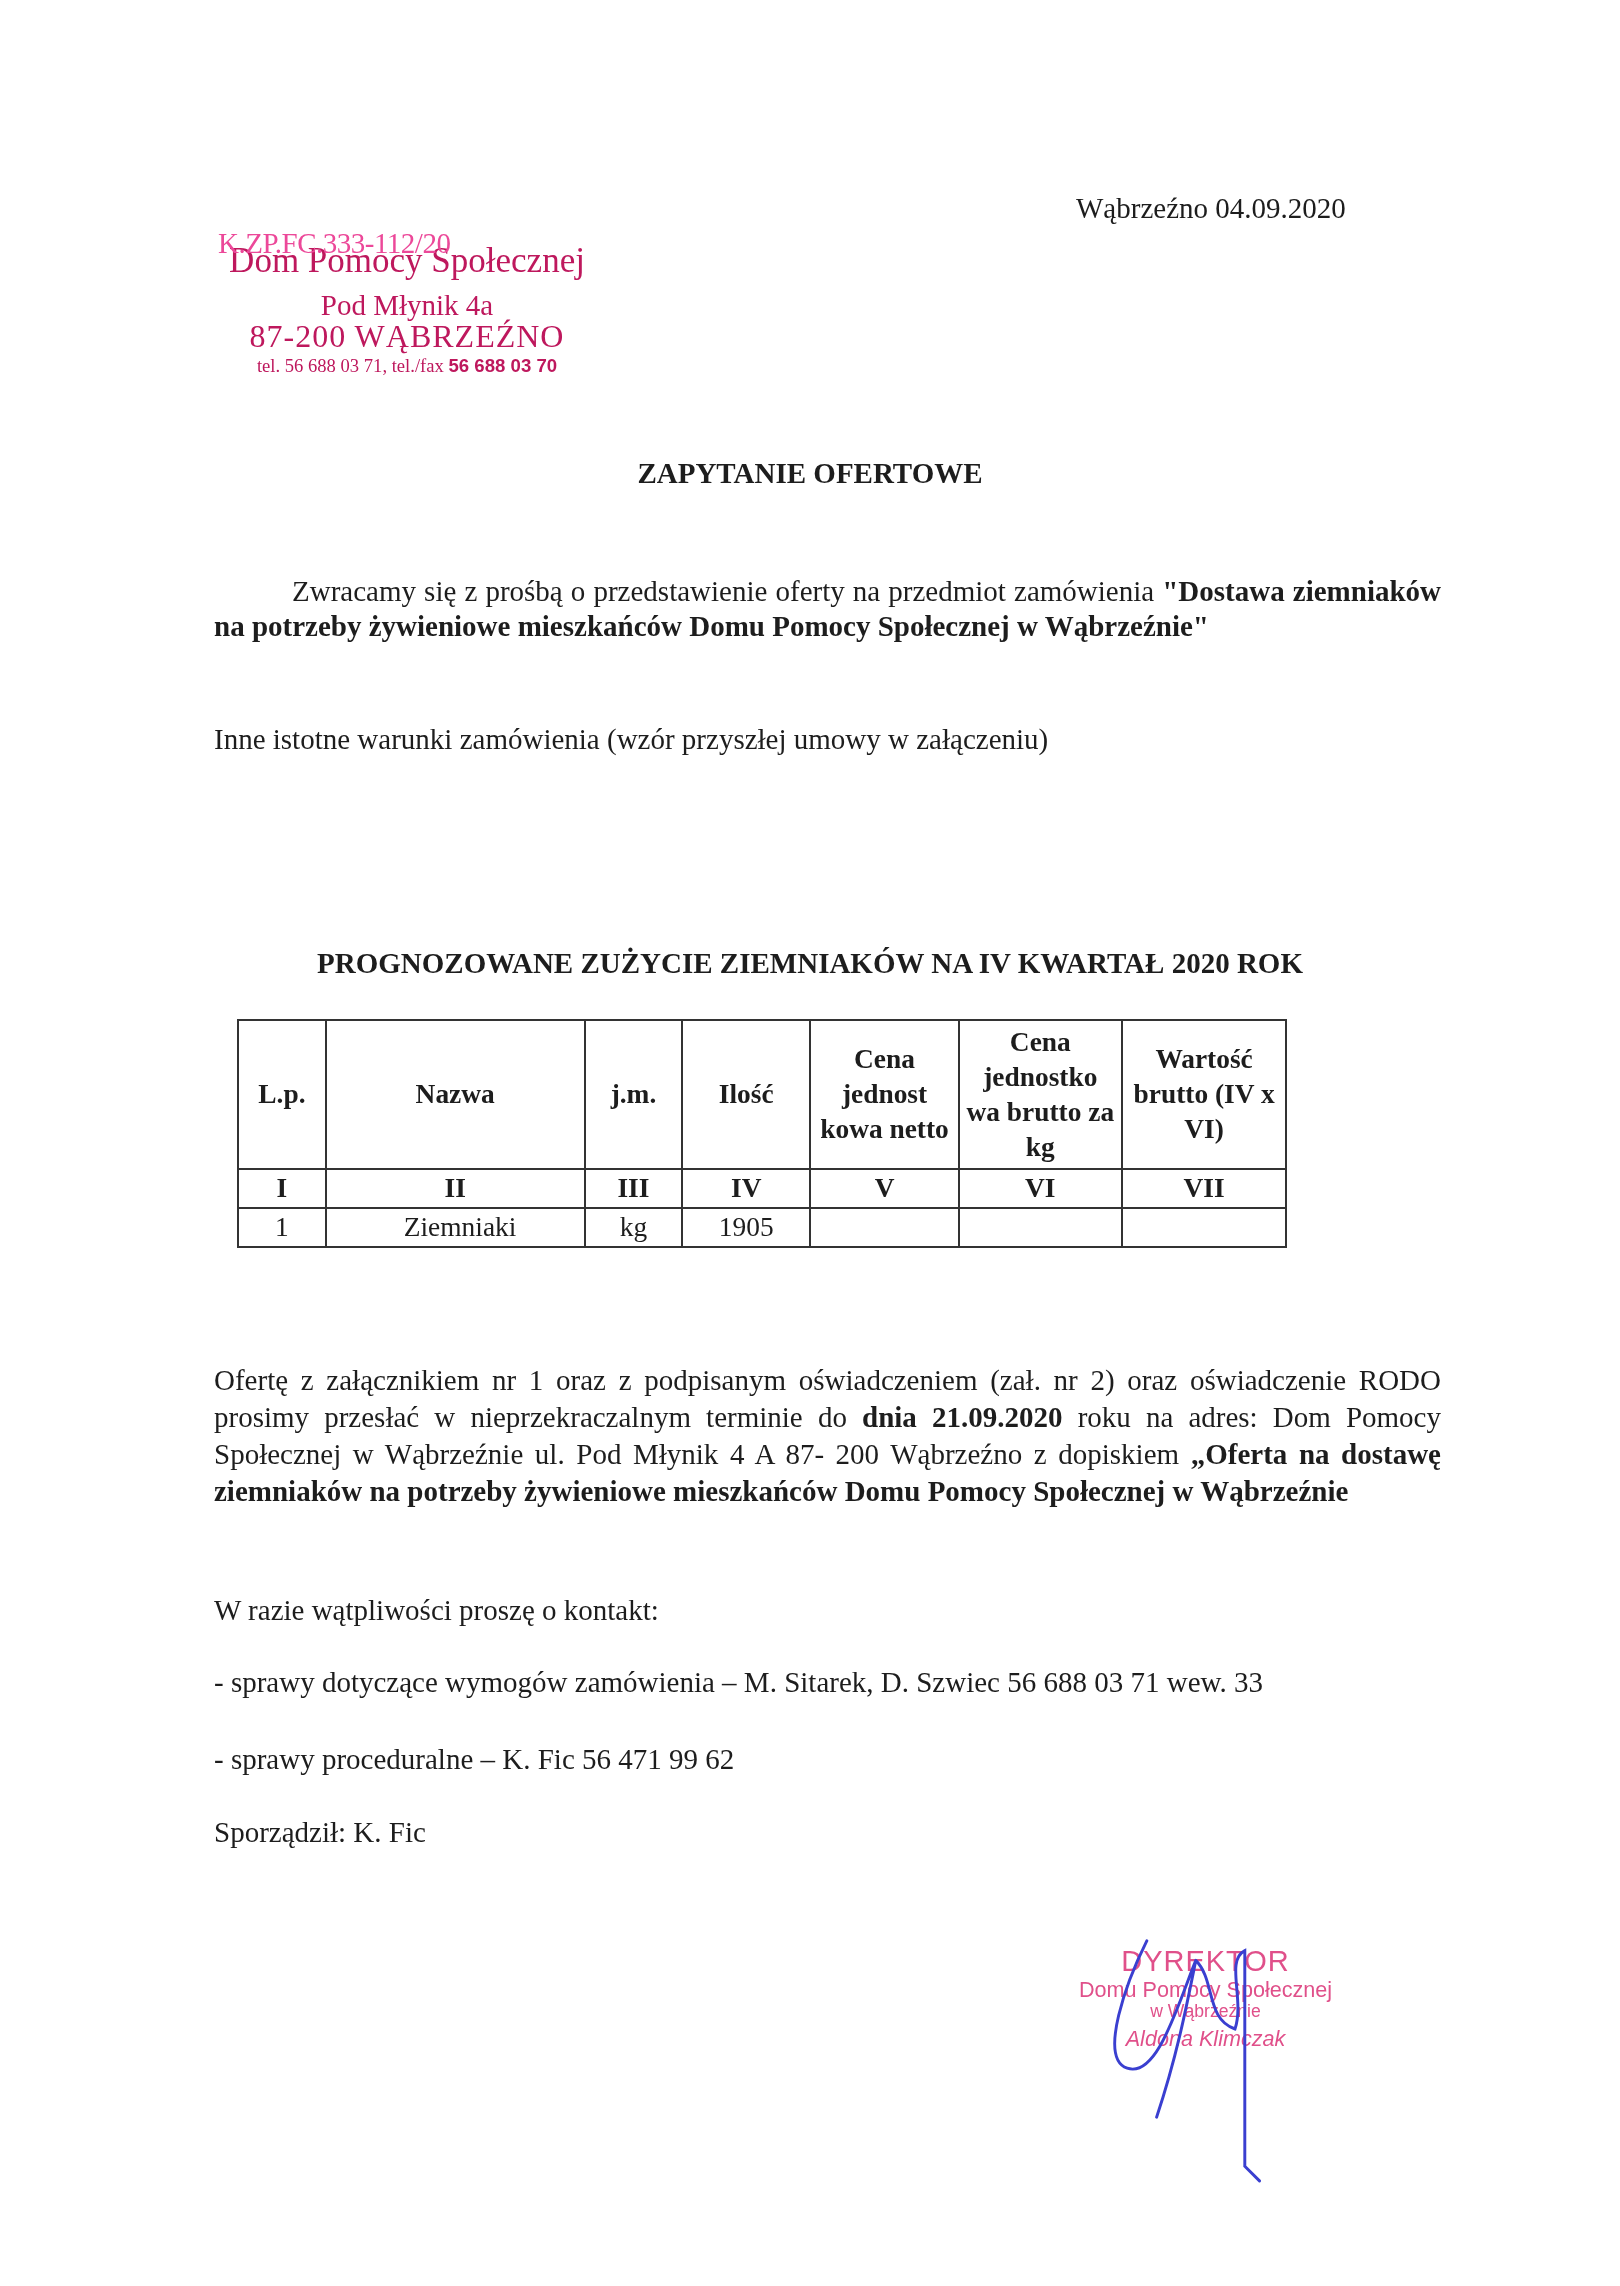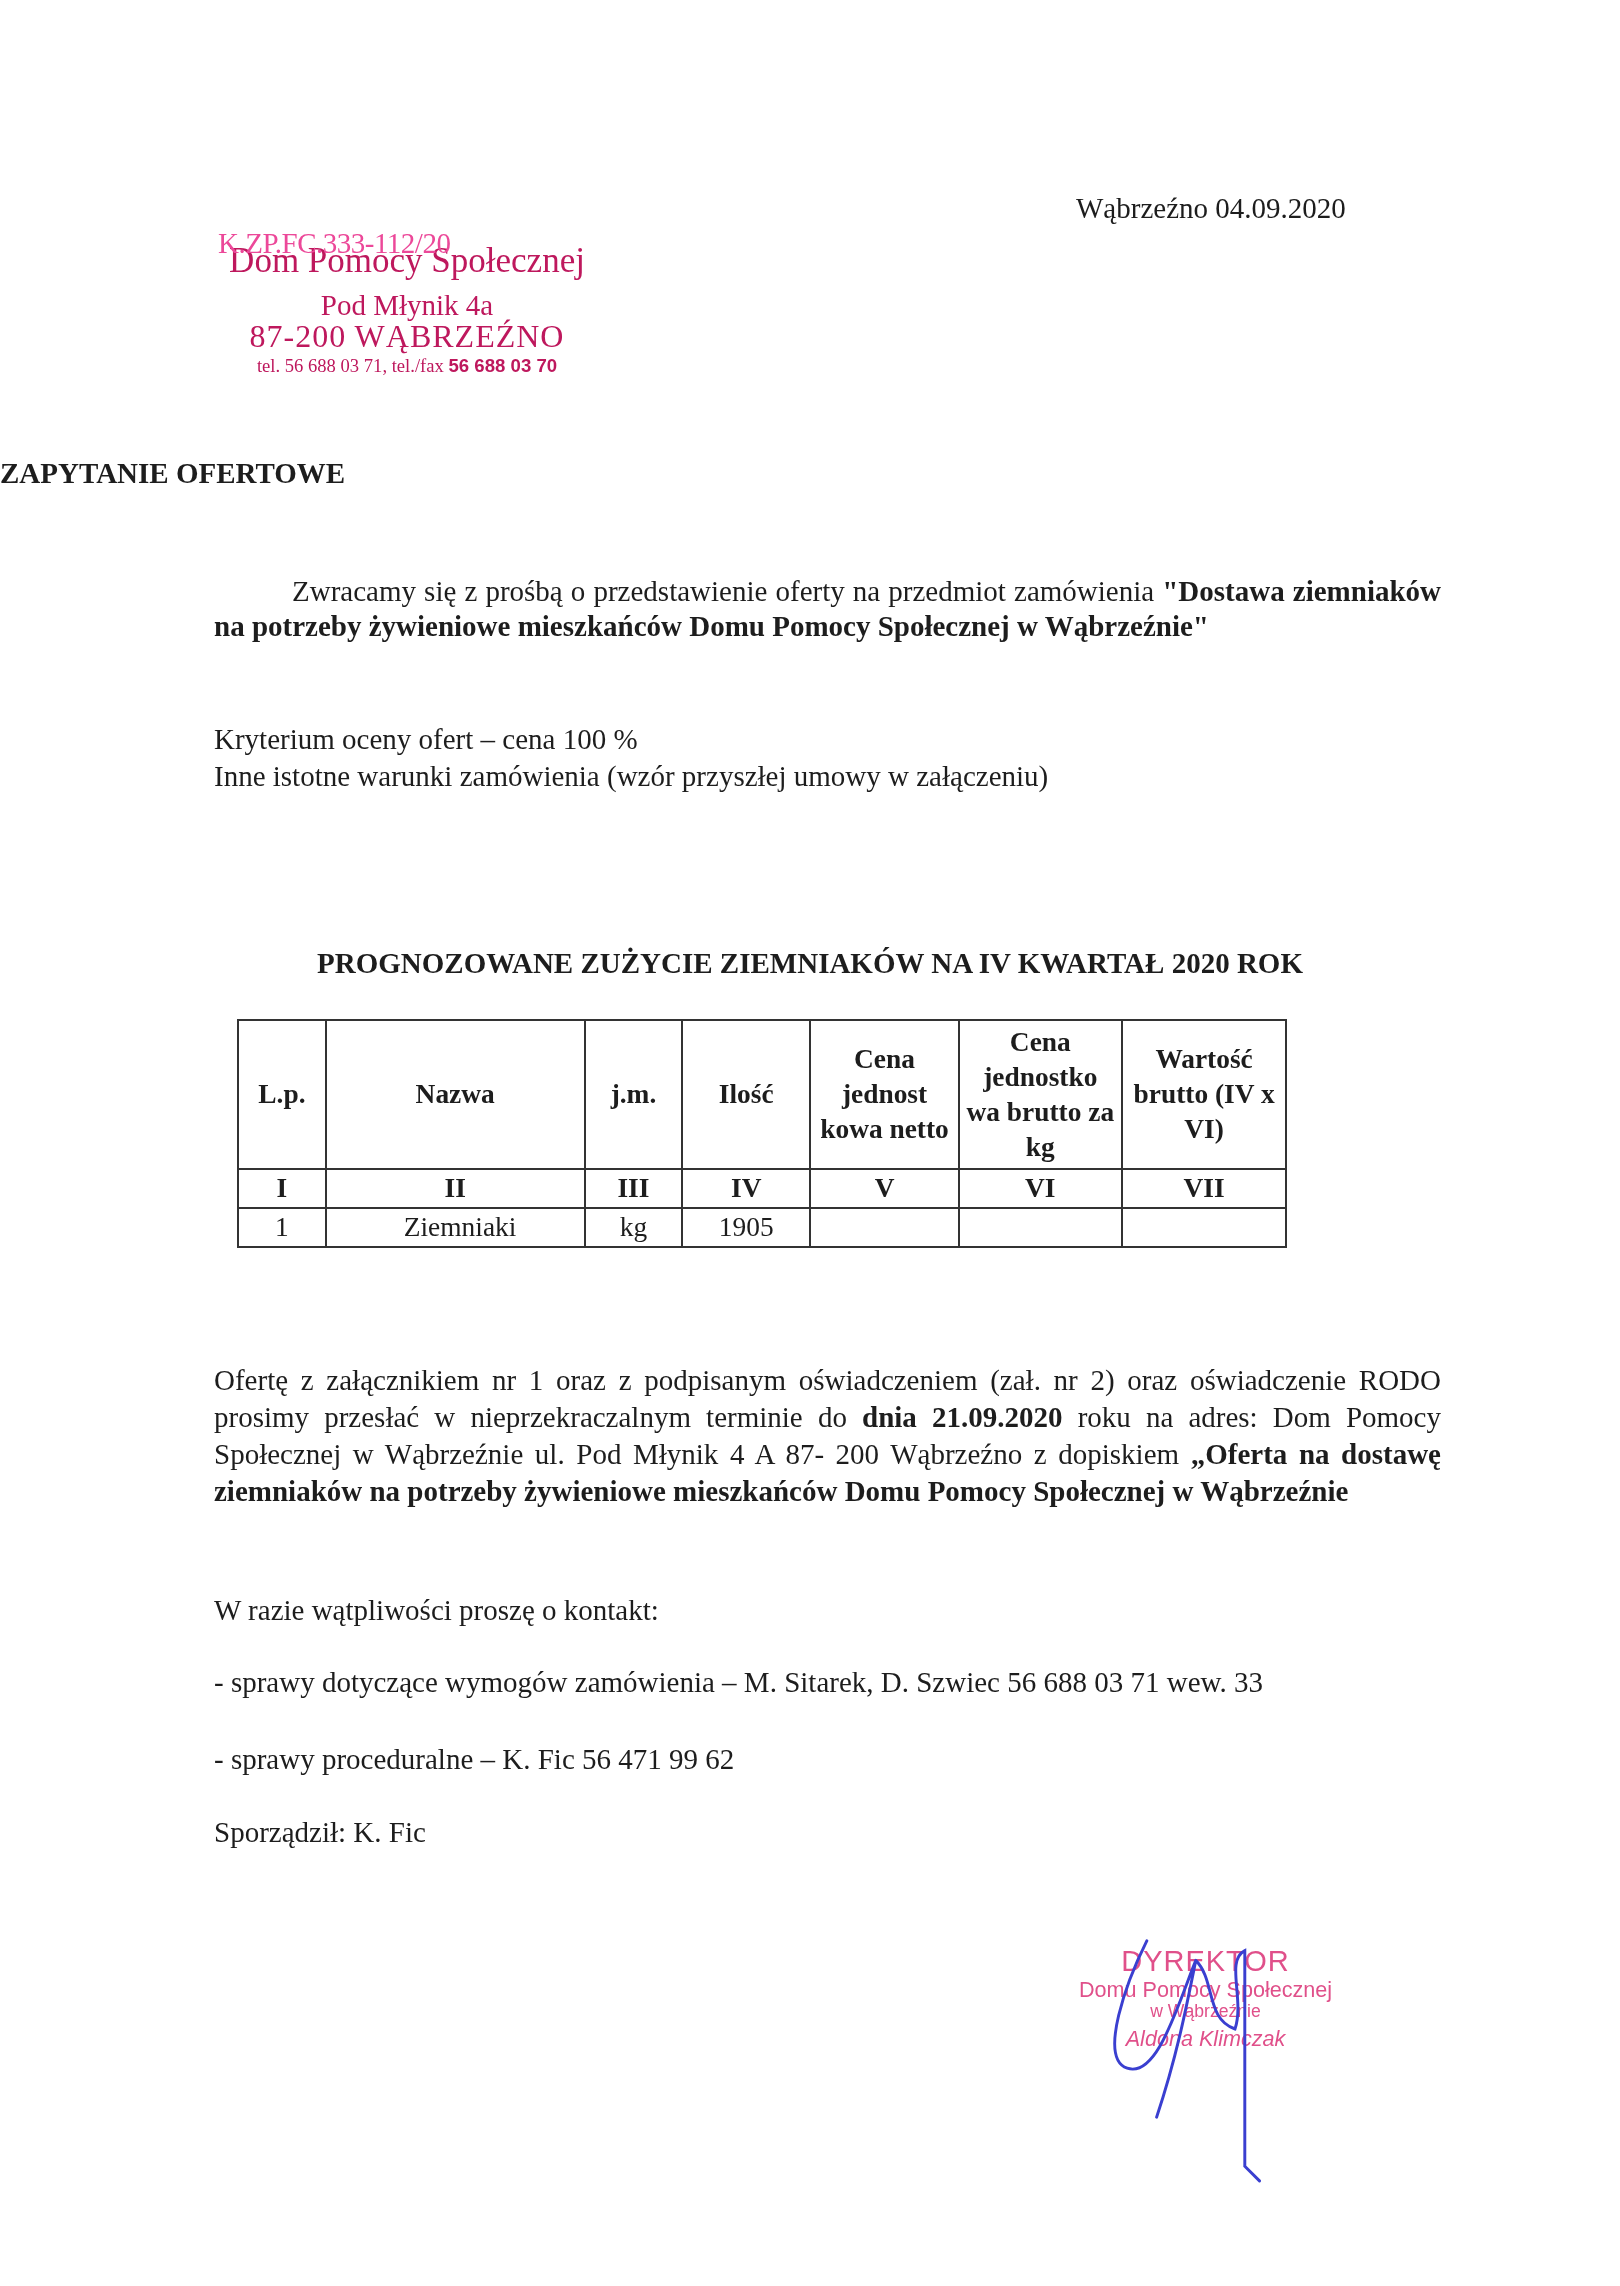--- a/index.html
+++ b/index.html
@@ -7,21 +7,21 @@
          font-family:"Liberation Serif", "DejaVu Serif", serif; color:#1d1d1d; }
   .abs { position:absolute; }
   .date { left:1076px; top:192px; font-size:29px; }
   .ref { left:218px; top:227px; font-size:29px; color:#ec4899; z-index:2; letter-spacing:-0.5px; }
   .stamp { left:201px; top:243px; width:412px; text-align:center; color:#be185d; line-height:1.05; }
   .stamp .l1 { font-size:35px; }
   .stamp .l2 { font-size:29px; margin-top:9.8px; }
   .stamp .l3 { font-size:32px; letter-spacing:1px; }
   .stamp .l4 { font-size:18.6px; margin-top:2px; }
   .stamp .l4 b { font-family:"Liberation Sans", sans-serif; }
-  .title { left:0; width:1620px; top:457px; font-size:29px; font-weight:bold; }
+  .title { left:0; width:1620px; top:457px; text-align:center; font-size:29px; font-weight:bold; }
   .para { left:214px; width:1227px; font-size:29px; line-height:35px; text-align:justify; }
   .p1 { top:574px; }
   .p1 .indent { padding-left:78px; }
   .p2 { top:721px; line-height:37px; text-align:left; }
   .tbl-title { left:0; width:1620px; top:947px; text-align:center; font-size:29px; font-weight:bold; }
   table.grid { position:absolute; left:237px; top:1019px; border-collapse:collapse; font-size:27.4px; }
   table.grid td { border:2px solid #333; text-align:center; vertical-align:middle; padding:0 3.9px; line-height:35px; }
   table.grid tr.hdr td { height:147px; font-weight:bold; }
   table.grid tr.rom td { height:37px; font-weight:bold; }
   table.grid tr.row td { height:37px; }
@@ -55,21 +55,20 @@
 </div>
 
 <div class="abs title">ZAPYTANIE OFERTOWE</div>
 
 <div class="abs para p1">
   <span class="indent">Zwracamy się z prośbą o przedstawienie oferty na  przedmiot zamówienia</span>
   <b>"Dostawa ziemniaków na potrzeby żywieniowe mieszkańców Domu Pomocy Społecznej w Wąbrzeźnie"</b>
 </div>
 
 <div class="abs para p2">
-  <div>Kryterium oceny ofert – cena 100 %</div>
   <div>Inne istotne warunki zamówienia (wzór przyszłej umowy w załączeniu)</div>
 </div>
 
 <div class="abs tbl-title">PROGNOZOWANE ZUŻYCIE ZIEMNIAKÓW NA IV KWARTAŁ 2020 ROK</div>
 
 <table class="grid">
   <tbody>
       <tr class="hdr">
     <td style="width:78px">L.p.</td>
     <td style="width:249px">Nazwa</td>

